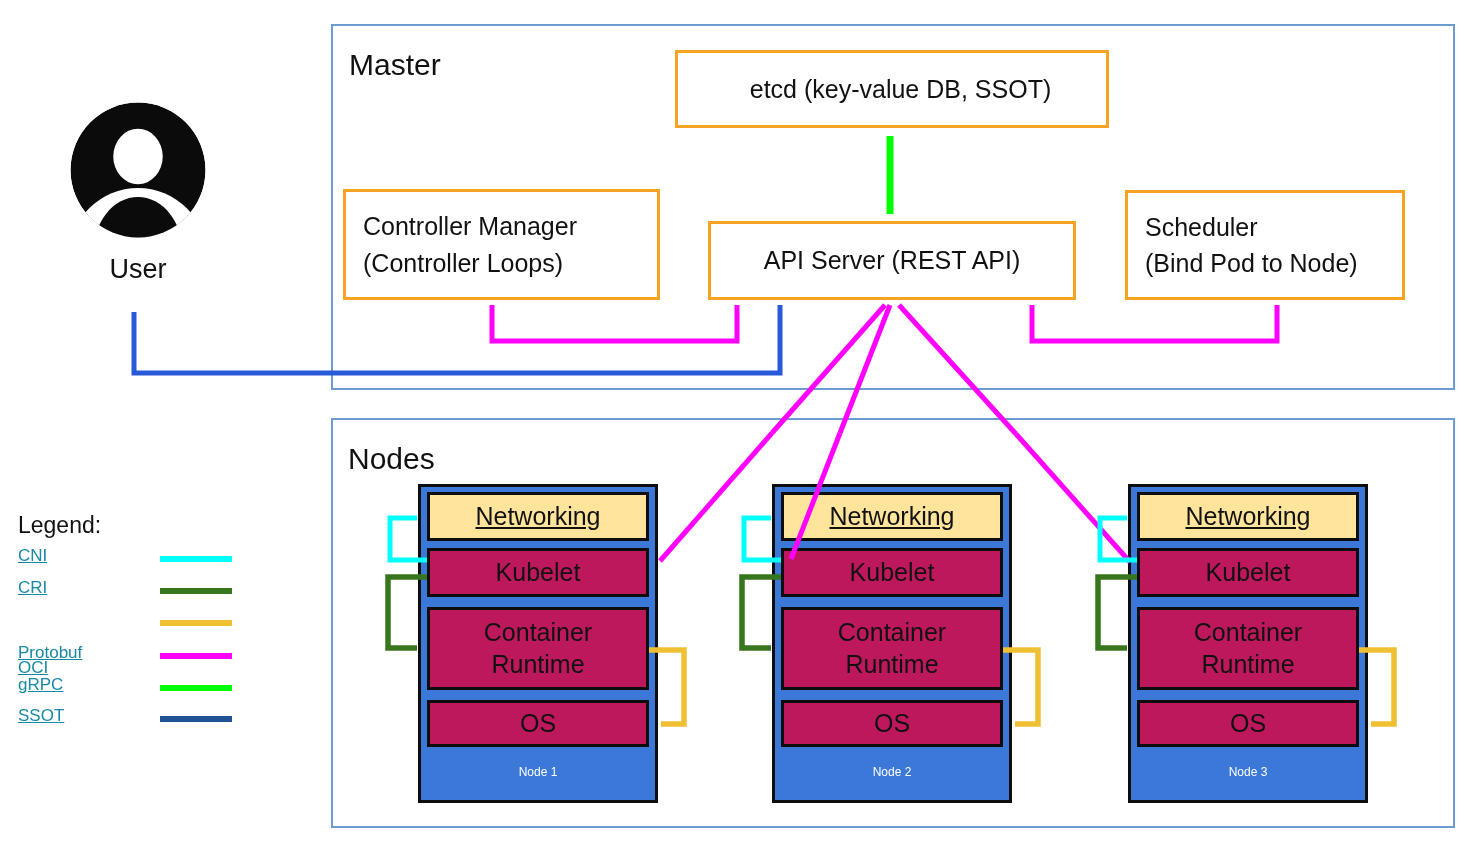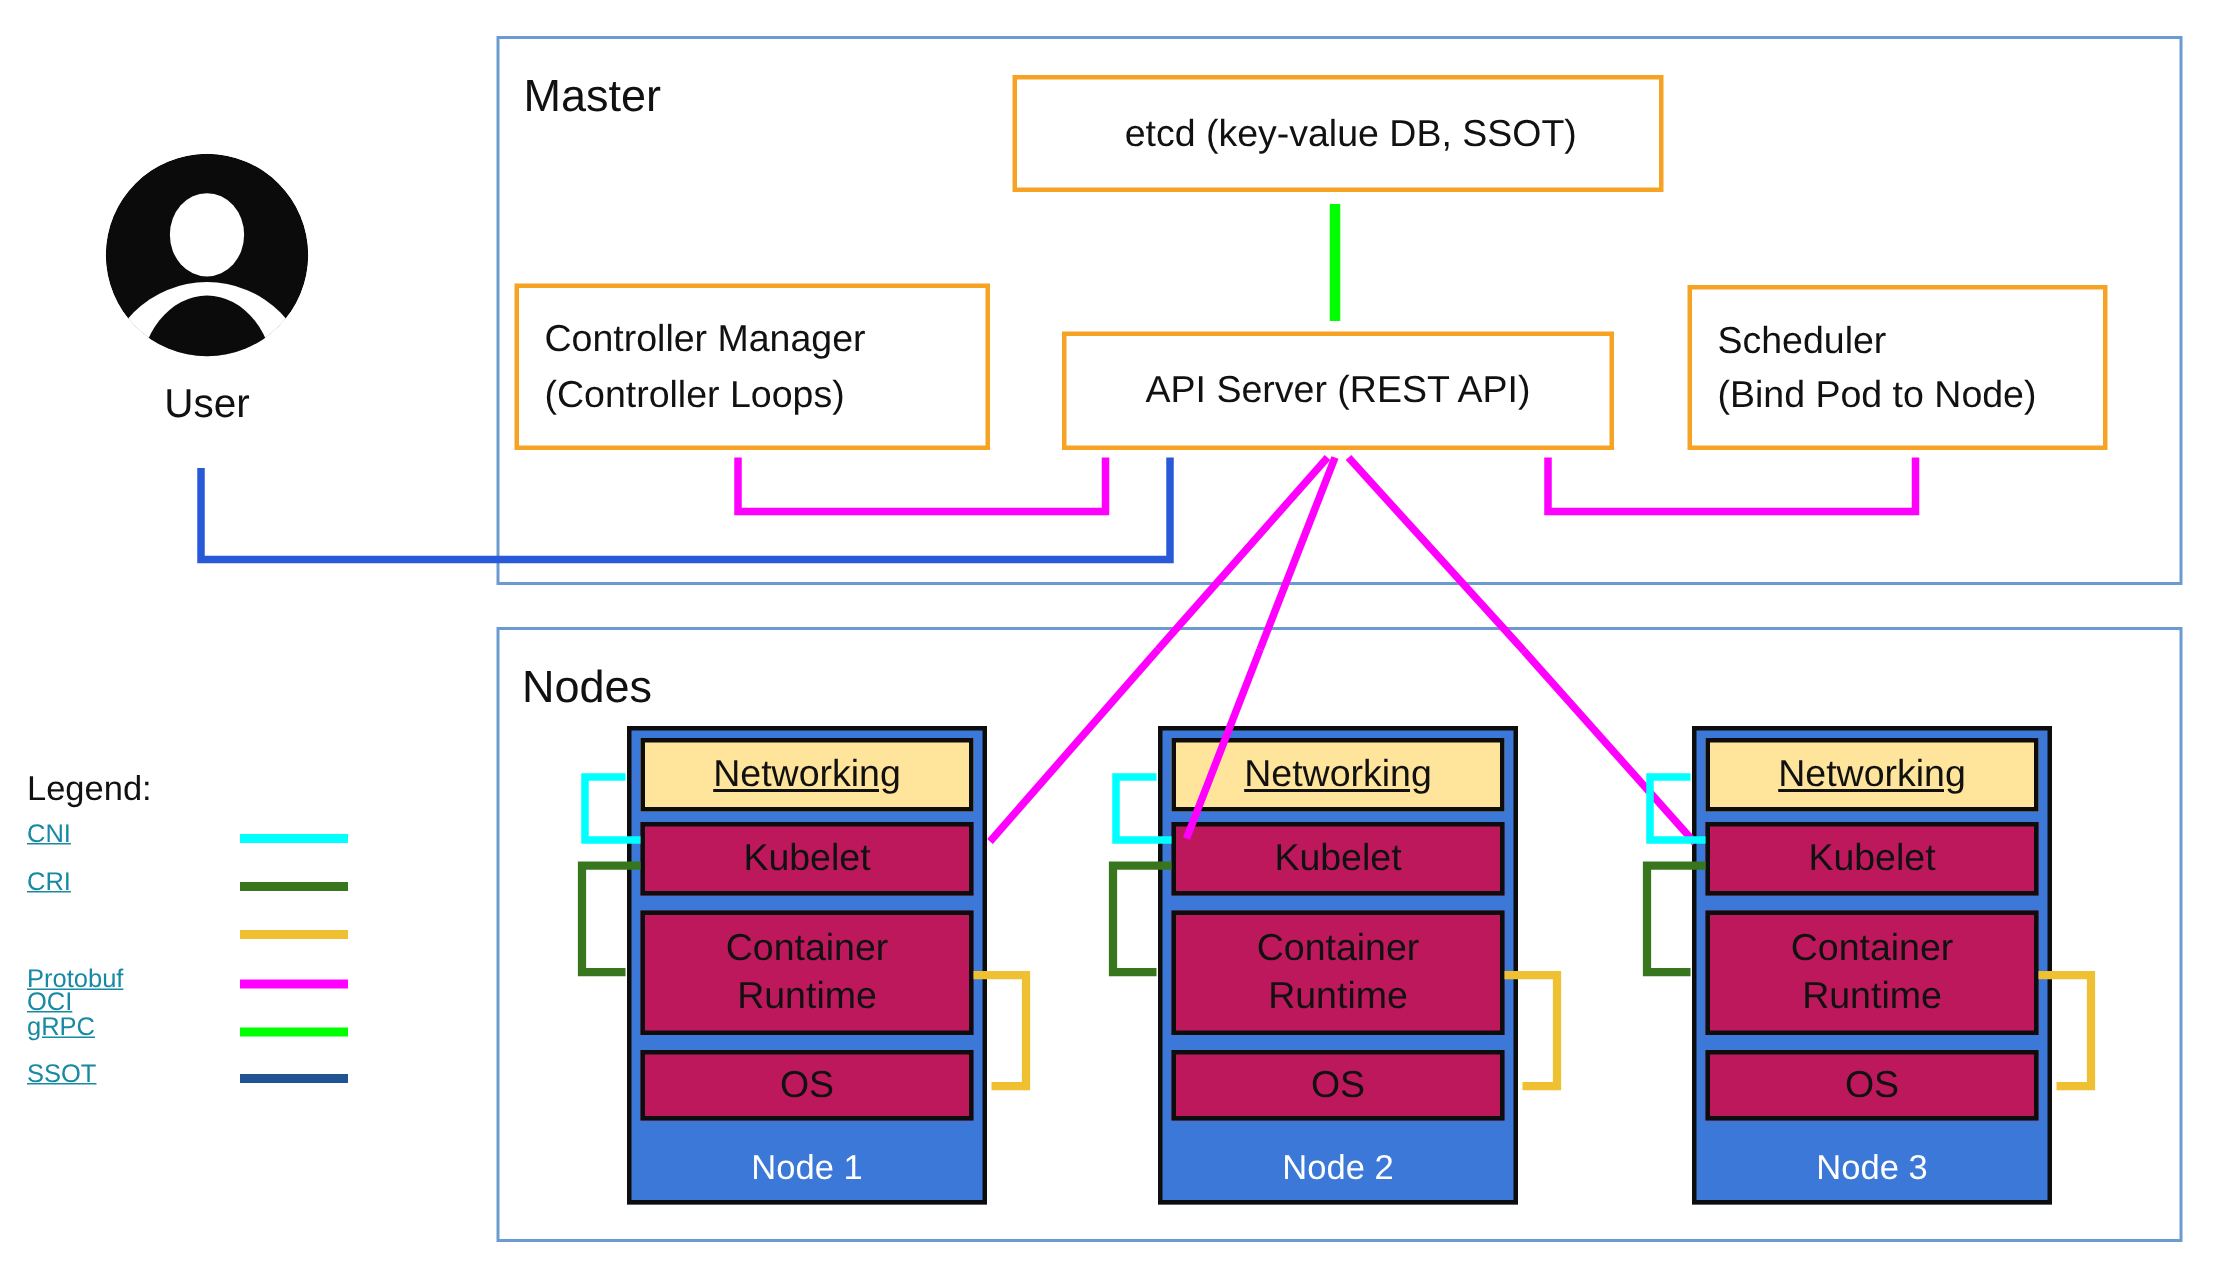--- a/index.html
+++ b/index.html
@@ -18,21 +18,21 @@
   .obox.left{flex-direction:column;align-items:flex-start;justify-content:center;
              padding-left:17px;line-height:1.45;}
   
   .node{background:var(--node_fill);border:3px solid #0d0d0d;z-index:2;}
   .nbox{position:absolute;left:6px;width:222px;border:3px solid #0d0d0d;background:#be185d;
         display:flex;align-items:center;justify-content:center;text-align:center;
         font-size:25px;color:#111;box-sizing:border-box;line-height:1.25;}
   .nbox.tan{background:var(--networking_fill);text-decoration:underline;}
   .nbox.tall{padding:4px 28px;}
   .node-label{position:absolute;left:0;width:100%;text-align:center;top:278px;
-              font-size:23px;color:#fff;}
+              font-size:12px;color:#fff;}
   
   .legend-title{font-size:23px;color:#111;line-height:1;}
   .legend-link{font-size:17px;line-height:1;color:var(--link_text);
                text-decoration:underline;cursor:pointer;}
   
   .user-label{font-size:27px;color:#111;text-align:center;line-height:1;}
   
   #arrows{position:absolute;left:0;top:0;z-index:5;pointer-events:none;}
   #arrows path{fill:none;stroke-linecap:butt;stroke-linejoin:miter;}
   .st-cni{stroke:var(--cni);}    .mk-cni{fill:var(--cni);}

